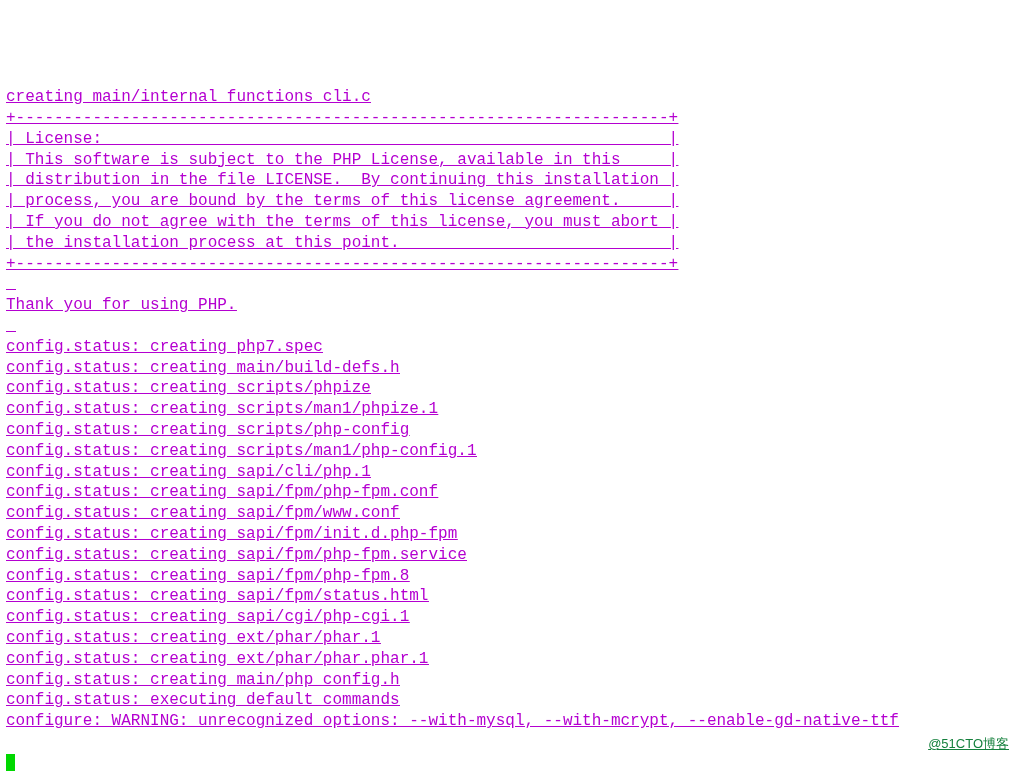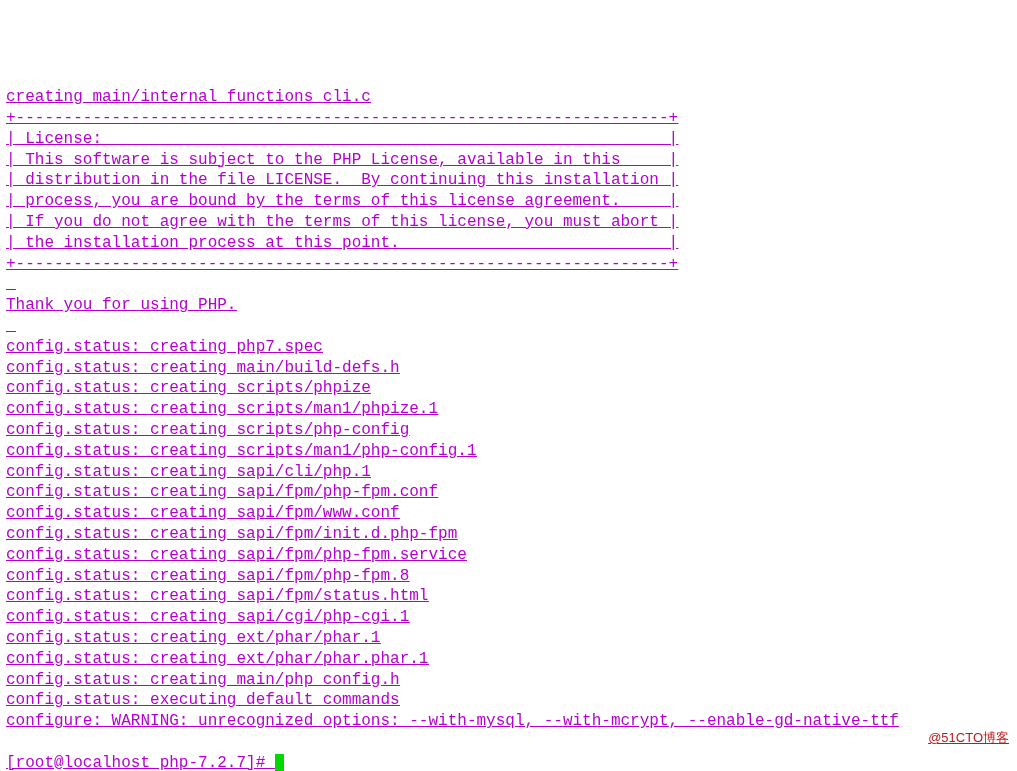--- a/index.html
+++ b/index.html
@@ -35,30 +35,30 @@
       display: inline-block;
       width: 9px;
       height: 17px;
       background: #00d800;
       vertical-align: text-bottom;
       margin-bottom: 1px;
     }
     .watermark {
       position: absolute;
       right: 8px;
-      bottom: 24px;
-      color: #b91c1c;
+      bottom: 18px;
+      color: #15803d;
       font-size: 13px;
       font-family: Arial, sans-serif;
       white-space: nowrap;
     }
   </style>
 </head>
 <body>
 
 
 
 <div class="terminal"><div class="line">creating main/internal_functions_cli.c</div><div class="line">+--------------------------------------------------------------------+</div><div class="line">| License:                                                           |</div><div class="line">| This software is subject to the PHP License, available in this     |</div><div class="line">| distribution in the file LICENSE.  By continuing this installation |</div><div class="line">| process, you are bound by the terms of this license agreement.     |</div><div class="line">| If you do not agree with the terms of this license, you must abort |</div><div class="line">| the installation process at this point.                            |</div><div class="line">+--------------------------------------------------------------------+</div><div class="line">&nbsp;</div><div class="line">Thank you for using PHP.</div><div class="line">&nbsp;</div><div class="line">config.status: creating php7.spec</div><div class="line">config.status: creating main/build-defs.h</div><div class="line">config.status: creating scripts/phpize</div><div class="line">config.status: creating scripts/man1/phpize.1</div><div class="line">config.status: creating scripts/php-config</div><div class="line">config.status: creating scripts/man1/php-config.1</div><div class="line">config.status: creating sapi/cli/php.1</div><div class="line">config.status: creating sapi/fpm/php-fpm.conf</div><div class="line">config.status: creating sapi/fpm/www.conf</div><div class="line">config.status: creating sapi/fpm/init.d.php-fpm</div><div class="line">config.status: creating sapi/fpm/php-fpm.service</div><div class="line">config.status: creating sapi/fpm/php-fpm.8</div><div class="line">config.status: creating sapi/fpm/status.html</div><div class="line">config.status: creating sapi/cgi/php-cgi.1</div><div class="line">config.status: creating ext/phar/phar.1</div><div class="line">config.status: creating ext/phar/phar.phar.1</div><div class="line">config.status: creating main/php_config.h</div><div class="line">config.status: executing default commands</div><div class="line">configure: WARNING: unrecognized options: --with-mysql, --with-mcrypt, --enable-gd-native-ttf</div></div>
-<div class="prompt-wrap"><span>[root@localhost php-7.2.7]# </span><span class="cursor"></span></div>
+<div class="prompt-wrap"><span class="cursor"></span></div>
 <div class="watermark">@51CTO博客</div>
 
 
 
 
 </body></html>

